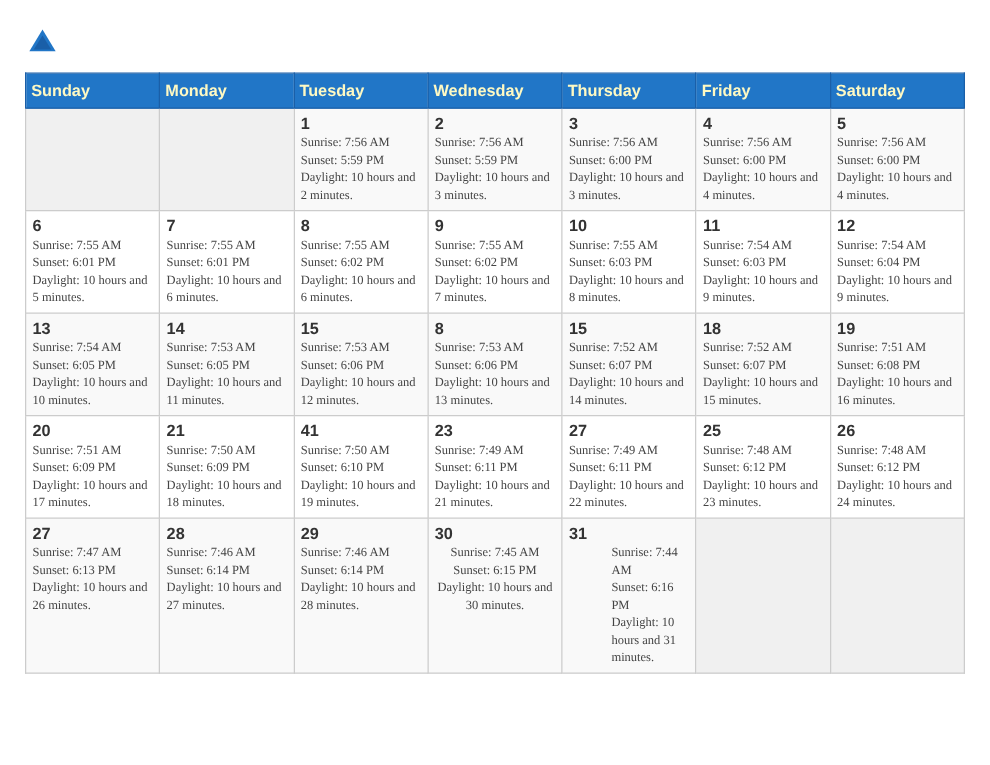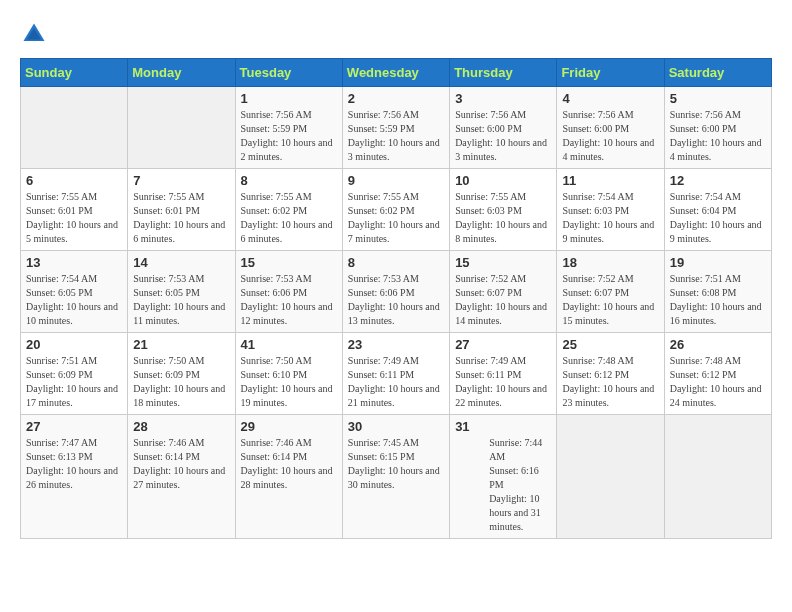--- a/index.html
+++ b/index.html
@@ -48,21 +48,21 @@
       font-size: 16px;
       color: #555;
     }
     .calendar {
       width: 100%;
       border-collapse: collapse;
       border: 1px solid #ccc;
     }
     .calendar th {
       background-color: #2176c7;
-      color: #bef264;
+      color: #fef9c3;
       font-size: 13px;
       font-weight: bold;
       padding: 6px 4px;
       text-align: left;
       border: 1px solid #1a5fa8;
     }
     .calendar td {
       vertical-align: top;
       border: 1px solid #ccc;
       padding: 4px 5px;
@@ -306,21 +306,21 @@
 Daylight: 10 hours and 27 minutes.</div>
         </td>
         <td>
           <div class="day-number">29</div>
           <div class="day-info" style="white-space: pre-line;">Sunrise: 7:46 AM
 Sunset: 6:14 PM
 Daylight: 10 hours and 28 minutes.</div>
         </td>
         <td>
           <div class="day-number">30</div>
-          <div class="day-info" style="white-space: pre-line;">Sunrise: 7:45 AM
+          <div class="day-info" style="white-space: pre-line; text-align: center;">Sunrise: 7:45 AM
 Sunset: 6:15 PM
 Daylight: 10 hours and 30 minutes.</div>
         </td>
         <td>
           <div class="day-number">31</div>
           <div class="day-info" style="white-space: pre-line; margin-left: 34px;">Sunrise: 7:44 AM
 Sunset: 6:16 PM
 Daylight: 10 hours and 31 minutes.</div>
         </td>
         <td class="empty-cell"></td>

